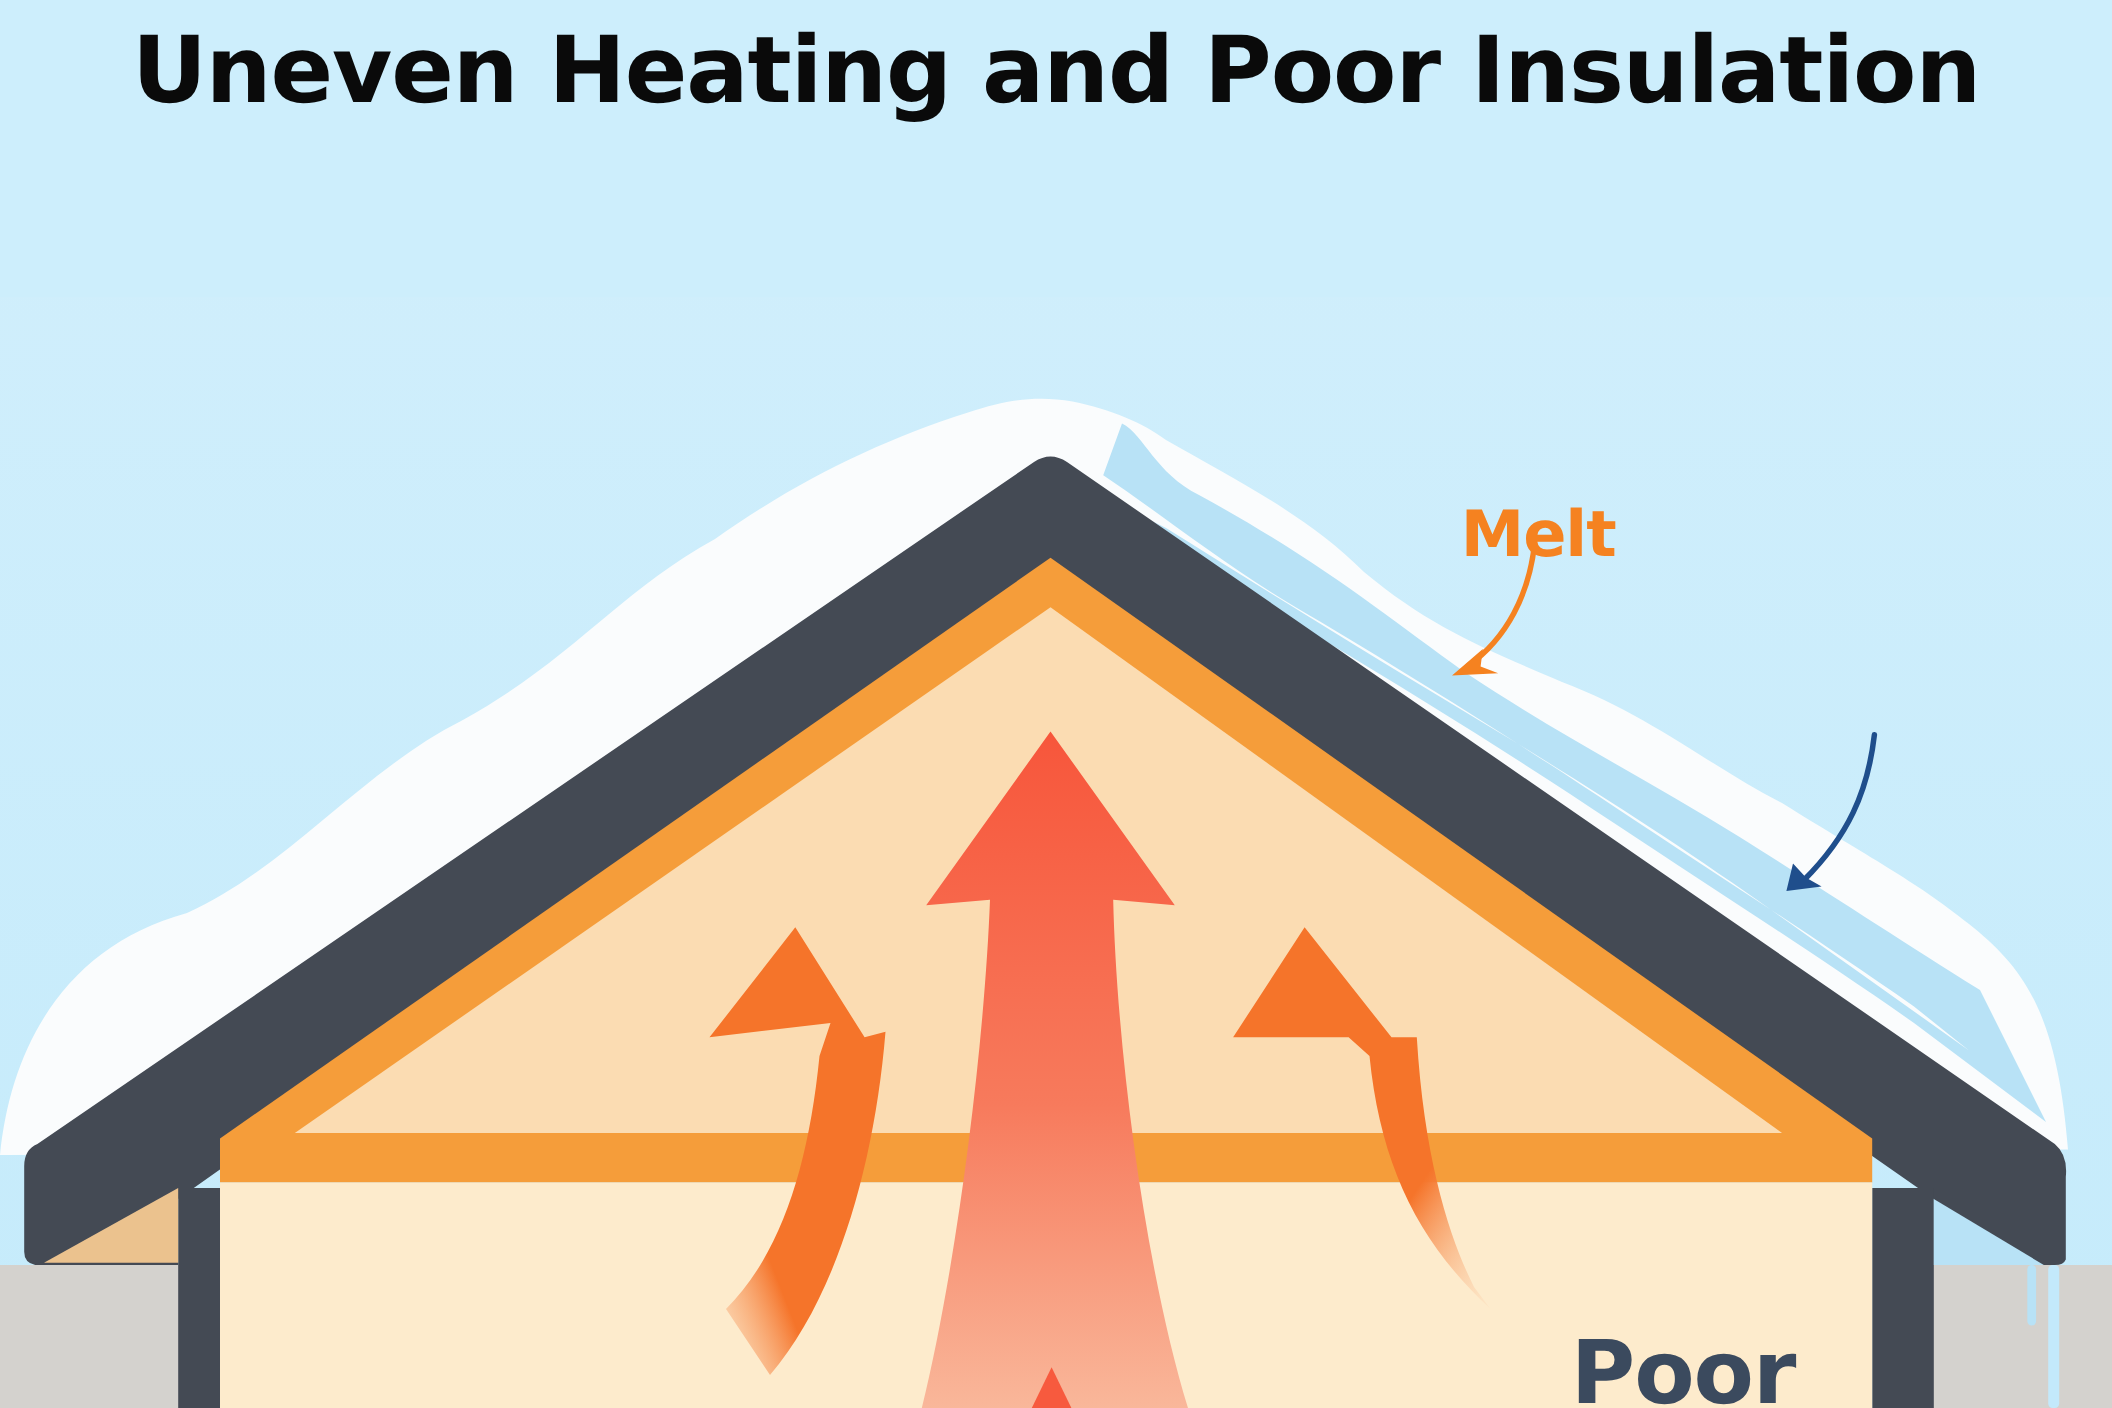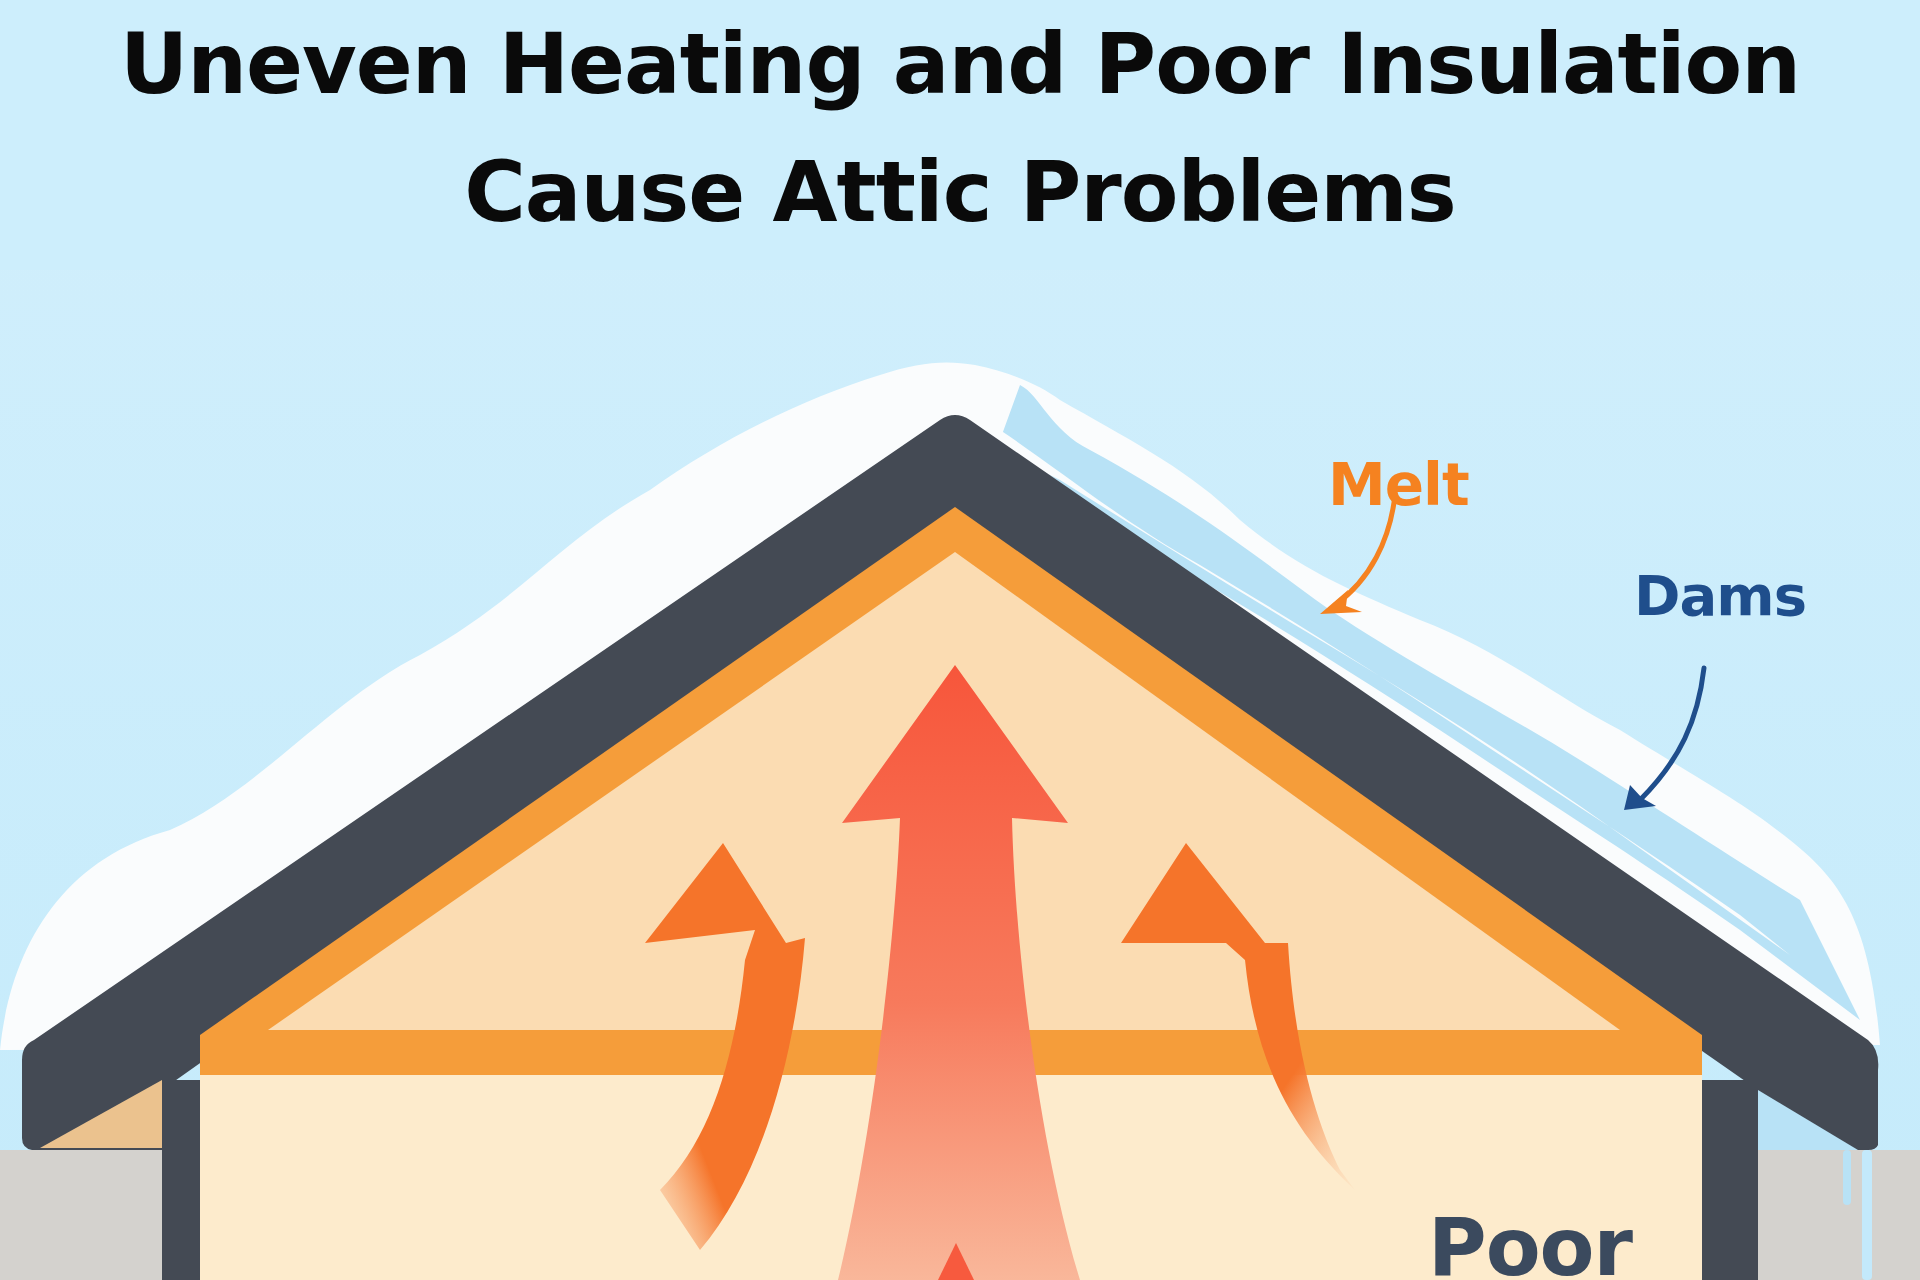--- a/index.html
+++ b/index.html
@@ -160,22 +160,20 @@
 
     <g>
       <path d="M 1704 668 C 1698 720, 1680 760, 1640 800" stroke="#1f4e8c" stroke-width="5" fill="none" stroke-linecap="round"></path>
       <path d="M 1624 810 L 1630 785 L 1642 798 L 1656 806 Z" fill="#1f4e8c"></path>
     </g>
   </svg>
 </div>
 
 <div class="title-wrap">
   <span class="title-line l1">Uneven Heating and Poor Insulation</span>
-  <span class="title-line l2">Cause Attic Problems</span>
 </div>
 
 <div class="label lbl-melt">Melt</div>
 
 <div class="label lbl-ice">
-  <div>Dams</div>
 </div>
 
 <div class="label lbl-cold">Poor</div>
 
 </body></html>

